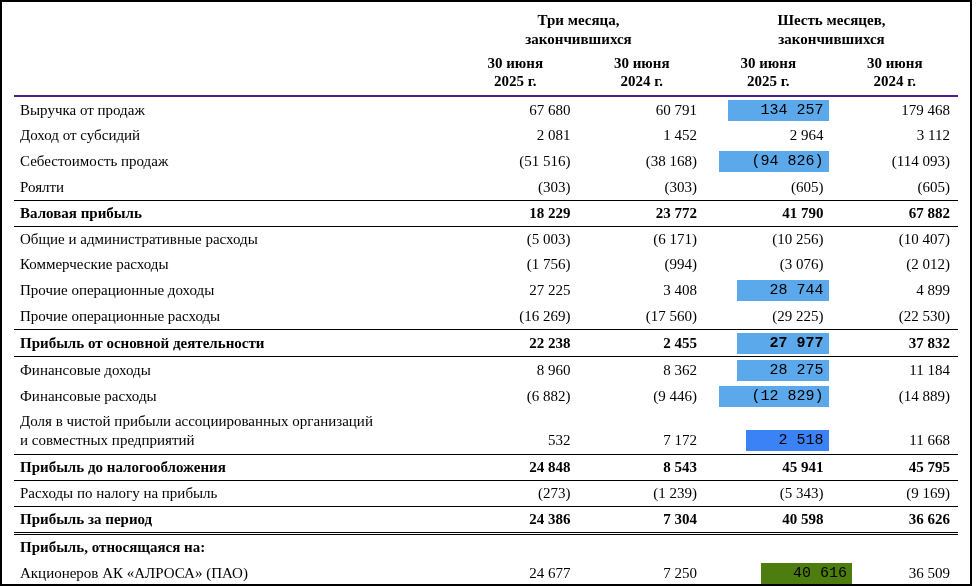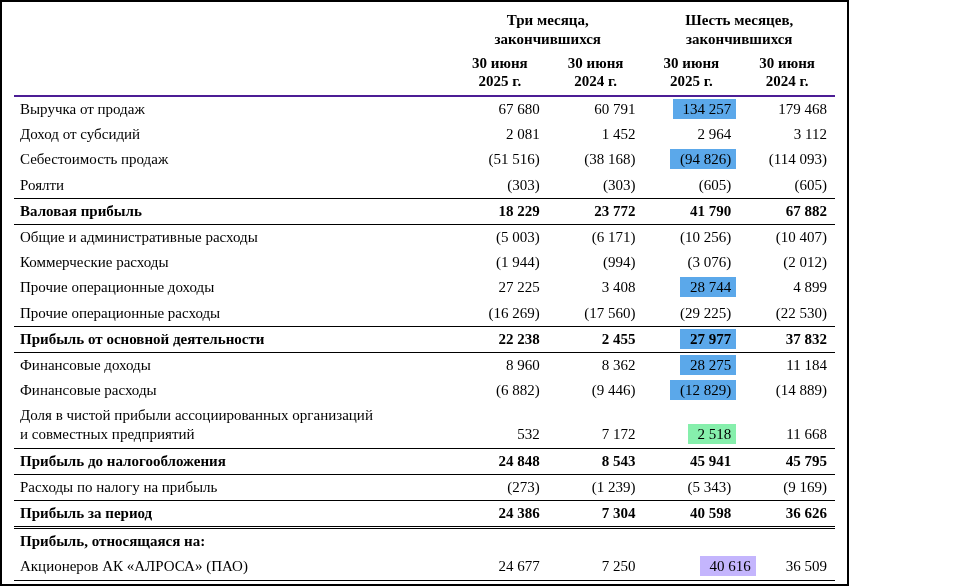--- a/index.html
+++ b/index.html
@@ -4,21 +4,21 @@
 <style>
   * { box-sizing: border-box; margin: 0; padding: 0; }
   html, body {
     width: 978px; height: 586px;
     background: #ffffff;
     font-family: "Liberation Serif", "DejaVu Serif", serif;
     color: #000;
   }
   .frame {
     position: relative;
-    width: 849px; height: 586px;
+    width: 972px; height: 586px;
     border: 2px solid #000;
     background: #fff;
     padding: 8px 12px 2px 12px;
     overflow: hidden;
   }
   table {
     width: 100%;
     border-collapse: collapse;
     table-layout: fixed;
     font-size: 15px;
@@ -38,22 +38,23 @@
     line-height: 1.28;
     vertical-align: bottom;
   }
   tbody td.label { text-align: left; padding-left: 6px; font-family: Liberation Serif, serif; }
   tbody td.num { text-align: right; white-space: nowrap; }
   tr.bold td { font-weight: bold; }
   tr.rule-single td { border-bottom: 1.5px solid #000; }
   tr.rule-double td { border-bottom: 3px double #000; }
   .val { display: inline; }
   .hl {
-    padding: 2px 5px 2px 10px;
+    padding: 2px 5px 2px 32px;
     margin: -2px -5px -2px -16px;
+    font-family: Liberation Mono, monospace;
   }
 </style>
 </head>
 <body>
 
 <div class="frame">
   <table>
     <colgroup>
       <col class="c-label">
       <col class="c-num">
@@ -113,21 +114,21 @@
         </tr>
         <tr class="">
           <td class="label">Общие и административные расходы</td>
           <td class="num"><span class="val">(5 003)</span></td>
           <td class="num"><span class="val">(6 171)</span></td>
           <td class="num"><span class="val">(10 256)</span></td>
           <td class="num"><span class="val">(10 407)</span></td>
         </tr>
         <tr class="">
           <td class="label">Коммерческие расходы</td>
-          <td class="num"><span class="val">(1 944)</span></td>
+          <td class="num"><span class="val">(1 756)</span></td>
           <td class="num"><span class="val">(994)</span></td>
           <td class="num"><span class="val">(3 076)</span></td>
           <td class="num"><span class="val">(2 012)</span></td>
         </tr>
         <tr class="">
           <td class="label">Прочие операционные доходы</td>
           <td class="num"><span class="val">27 225</span></td>
           <td class="num"><span class="val">3 408</span></td>
           <td class="num"><span class="val hl" style="background: rgb(91, 168, 234);">28 744</span></td>
           <td class="num"><span class="val">4 899</span></td>
@@ -157,21 +158,21 @@
           <td class="label">Финансовые расходы</td>
           <td class="num"><span class="val">(6 882)</span></td>
           <td class="num"><span class="val">(9 446)</span></td>
           <td class="num"><span class="val hl" style="background: rgb(91, 168, 234);">(12 829)</span></td>
           <td class="num"><span class="val">(14 889)</span></td>
         </tr>
         <tr class="rule-single">
           <td class="label">Доля в чистой прибыли ассоциированных организаций<br>и совместных предприятий</td>
           <td class="num"><span class="val">532</span></td>
           <td class="num"><span class="val">7 172</span></td>
-          <td class="num"><span class="val hl" style="background: #86efac;">2 518</span></td>
+          <td class="num"><span class="val hl" style="background: #3b82f6;">2 518</span></td>
           <td class="num"><span class="val">11 668</span></td>
         </tr>
         <tr class="bold rule-single">
           <td class="label">Прибыль до налогообложения</td>
           <td class="num"><span class="val">24 848</span></td>
           <td class="num"><span class="val">8 543</span></td>
           <td class="num"><span class="val">45 941</span></td>
           <td class="num"><span class="val">45 795</span></td>
         </tr>
         <tr class="rule-single">
@@ -192,21 +193,21 @@
           <td class="label">Прибыль, относящаяся на:</td>
           <td class="num"></td>
           <td class="num"></td>
           <td class="num"></td>
           <td class="num"></td>
         </tr>
         <tr class="rule-single">
           <td class="label">Акционеров АК «АЛРОСА» (ПАО)</td>
           <td class="num"><span class="val">24 677</span></td>
           <td class="num"><span class="val">7 250</span></td>
-          <td class="num"><span class="val hl" style="background: #c4b5fd; margin-left: 48px;">40 616</span></td>
+          <td class="num"><span class="val hl" style="background: #4d7c0f; margin-left: 48px;">40 616</span></td>
           <td class="num"><span class="val">36 509</span></td>
         </tr>
         <tr class="rule-single">
           <td class="label">Неконтролирующую долю участия</td>
           <td class="num"><span class="val">(102)</span></td>
           <td class="num"><span class="val">54</span></td>
           <td class="num"><span class="val">(18)</span></td>
           <td class="num"><span class="val">117</span></td>
         </tr>
       </tbody>

